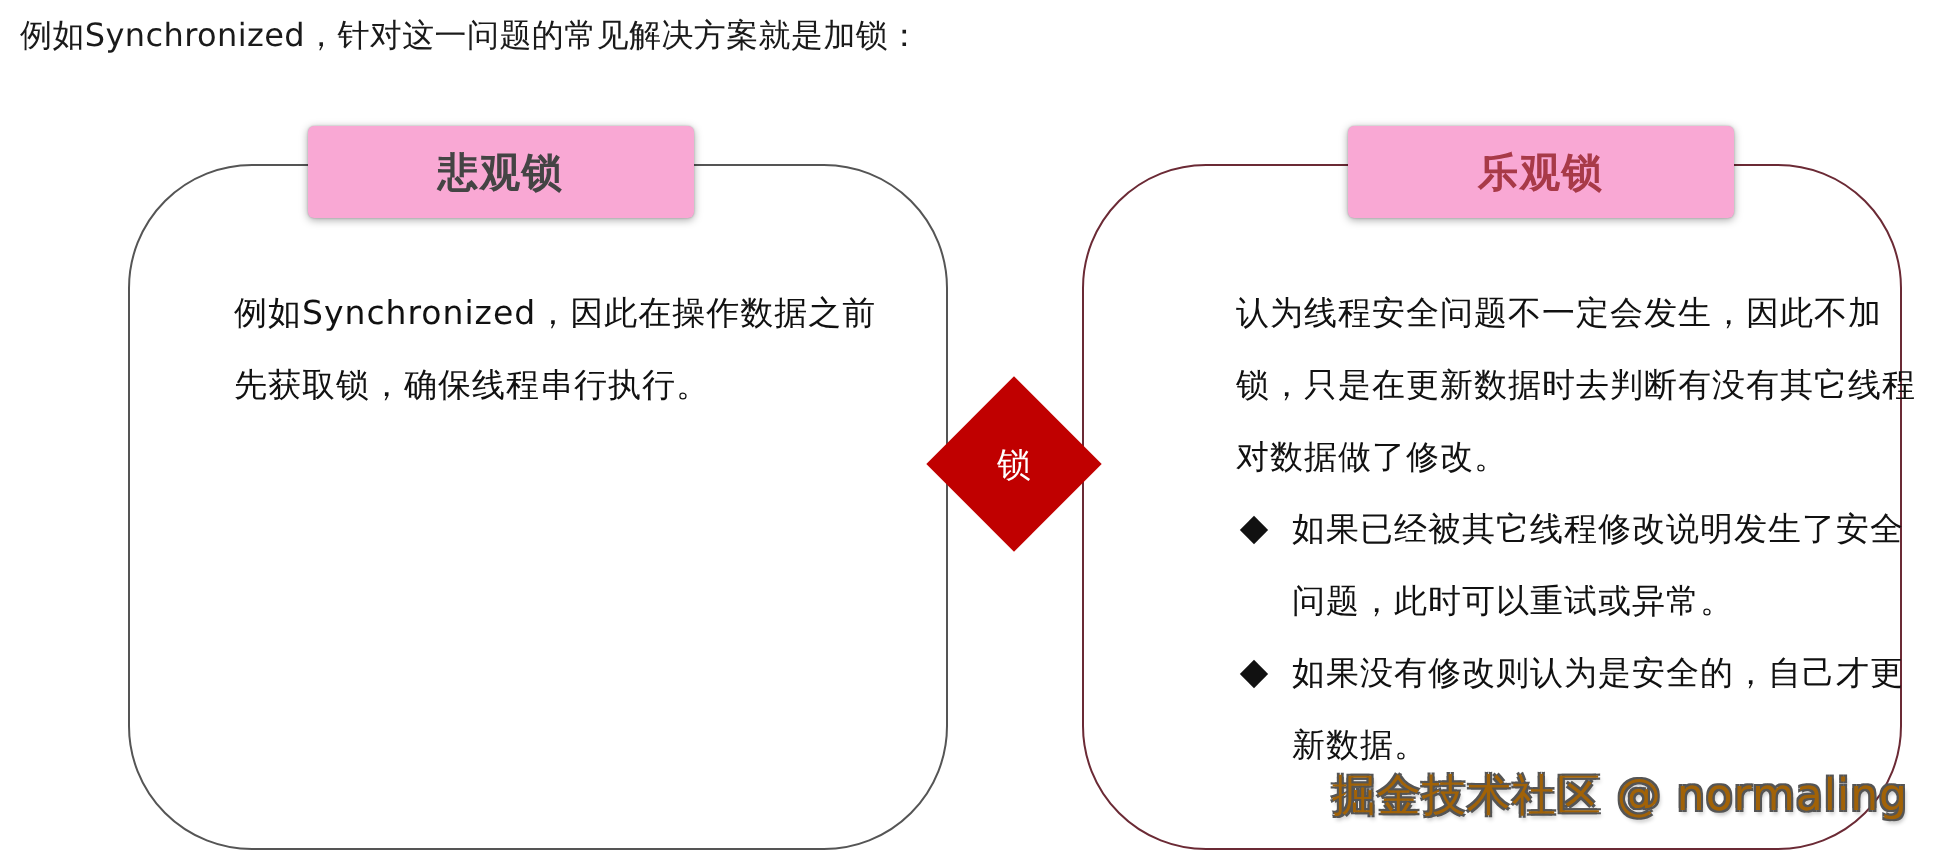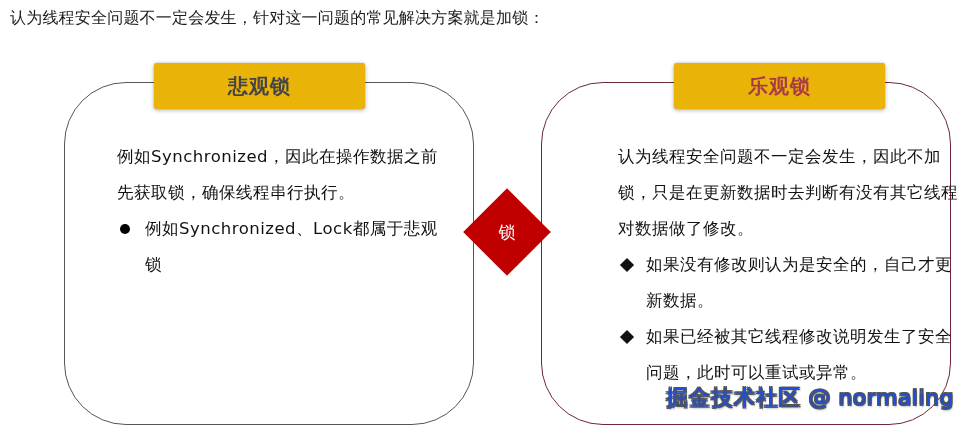--- a/index.html
+++ b/index.html
@@ -38,22 +38,22 @@
       border: 1.3px solid #555555;
     }
     .panel.right {
       left: 541px;
       border: 1.3px solid #6b2a35;
     }
     .tab {
       position: absolute;
       top: 63px;
       height: 46px;
-      width: 211px;
-      background: #eab308;
+      width: 193px;
+      background: #f9a8d4;
       border-radius: 3px;
       box-shadow: 0 1px 4px rgba(0,0,0,0.35), 0 0 1px rgba(0,0,0,0.25);
       display: flex;
       align-items: center;
       justify-content: center;
       font-size: 20px;
       font-weight: bold;
       letter-spacing: 1px;
       z-index: 2;
     }
@@ -131,56 +131,52 @@
       justify-content: center;
       color: #ffffff;
       font-size: 17px;
       z-index: 4;
     }
     .watermark {
       position: absolute;
       right: 14px;
       top: 383px;
       font-size: 22px;
-      color: #1d4ed8;
+      color: #a16207;
       letter-spacing: 0.5px;
       text-shadow:
         -1px -1px 0 #555,
          1px -1px 0 #555,
         -1px  1px 0 #555,
          1px  1px 0 #555,
          1px  2px 2px rgba(0,0,0,0.3);
       z-index: 5;
     }
   </style>
 </head>
 <body>
 
-<div class="intro">认为线程安全问题不一定会发生，针对这一问题的常见解决方案就是加锁：</div>
+<div class="intro">例如Synchronized，针对这一问题的常见解决方案就是加锁：</div>
 
 <div class="panel left"></div>
 <div class="tab left">悲观锁</div>
 <div class="content left">
   <p class="para">例如Synchronized，因此在操作数据之前先获取锁，确保线程串行执行。</p>
-  <div class="bullet">
-    <span class="dot"></span>
-    <span>例如Synchronized、Lock都属于悲观锁</span>
-  </div>
 </div>
 
 <div class="diamond"></div>
 <div class="diamond-label">锁</div>
 
 <div class="panel right"></div>
 <div class="tab right">乐观锁</div>
 <div class="content right">
   <p class="para">认为线程安全问题不一定会发生，因此不加锁，只是在更新数据时去判断有没有其它线程对数据做了修改。</p>
   <div class="bullet">
     <span class="diamond-mark"></span>
-    <span>如果没有修改则认为是安全的，自己才更新数据。</span>
+    <span>如果已经被其它线程修改说明发生了安全问题，此时可以重试或异常。</span>
   </div>
   <div class="bullet">
     <span class="diamond-mark"></span>
-    <span>如果已经被其它线程修改说明发生了安全问题，此时可以重试或异常。</span>
+    <span>如果没有修改则认为是安全的，自己才更新数据。</span>
   </div>
 </div>
 
 <div class="watermark">掘金技术社区 @ normaling</div>
 
 </body></html>

